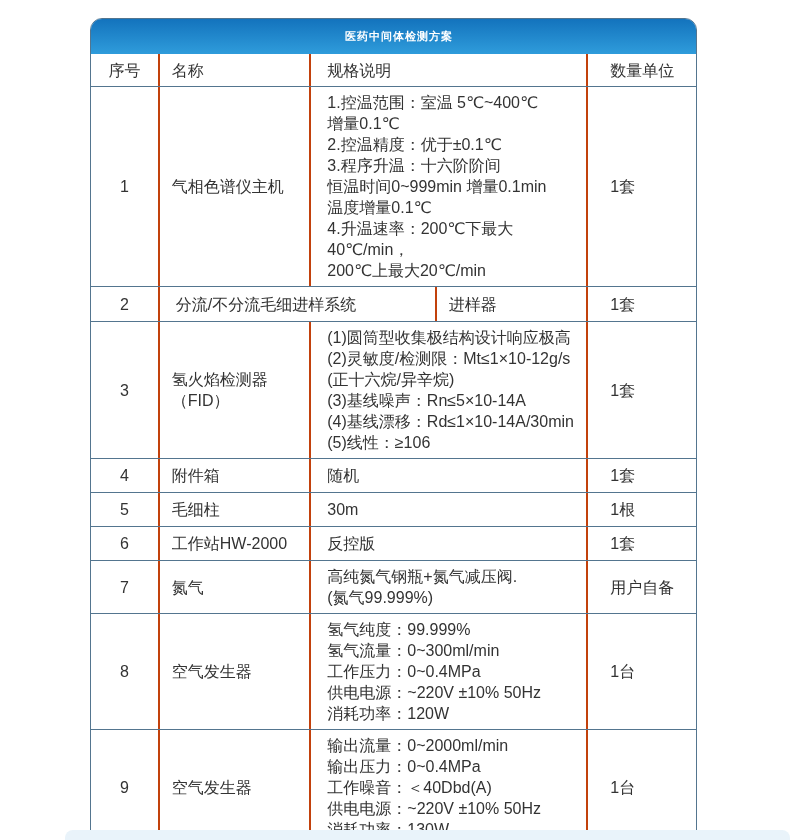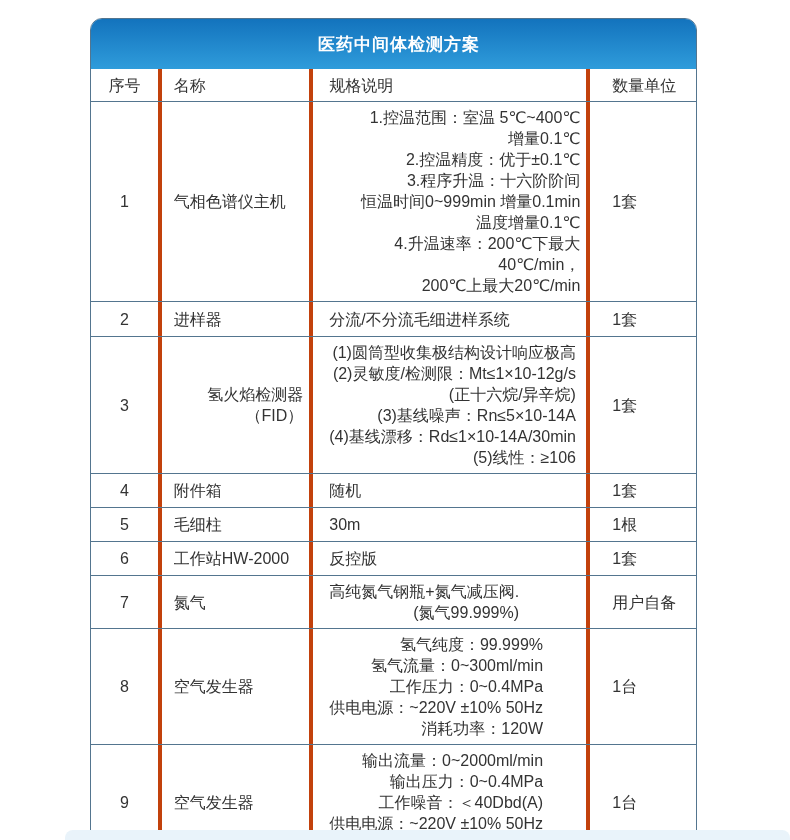--- a/index.html
+++ b/index.html
@@ -14,44 +14,44 @@
   .table-card {
     position: absolute;
     left: 90px; top: 18px;
     width: 607px;
     border: 1px solid #53758f;
     border-radius: 12px;
     overflow: hidden;
     background: #ffffff;
   }
   .title-bar {
-    height: 50px;
+    height: 35px;
     background: linear-gradient(to bottom, #1373bd, #2f9cdb);
     color: #ffffff;
-    font-size: 17px;
+    font-size: 11px;
     font-weight: bold;
     display: flex;
     align-items: center;
     justify-content: center;
     letter-spacing: 1px;
     padding-left: 11px;
   }
   .tr {
     display: flex;
     border-top: 1px solid #53758f;
     align-items: stretch;
   }
   .td {
     display: flex;
     align-items: center;
     font-size: 16px;
     line-height: 21px;
     padding: 5px 6px;
   }
-  .td + .td { border-left: 4px solid #c2410c; text-align: right; }
+  .td + .td { border-left: 2px solid #c2410c; }
   .col-no   { width: 67px; justify-content: center; text-align: center; }
   .col-name { width: 152px; padding-left: 12px; }
   .col-spec { width: 278px; padding-left: 16px; }
   .col-qty  { width: 110px; padding-left: 22px; }
   .spec-text { white-space: pre-line; }
   .tr-header { min-height: 32px; }
   .tr-r0 { min-height: 167px; }
   .tr-r1 { min-height: 35px; }
   .tr-r2 { min-height: 134px; }
   .tr-r3 { min-height: 34px; }
@@ -93,24 +93,24 @@
 恒温时间0~999min 增量0.1min
 温度增量0.1℃
 4.升温速率：200℃下最大40℃/min，
 200℃上最大20℃/min</div>
       </div>
     <div class="td col-qty">1套</div>
   </div>
 
   <div class="tr tr-r1">
     <div class="td col-no">2</div>
-    <div class="td col-name">进样器</div>
     <div class="td col-spec">
         <div class="spec-text">分流/不分流毛细进样系统</div>
       </div>
+    <div class="td col-name">进样器</div>
     <div class="td col-qty">1套</div>
   </div>
 
   <div class="tr tr-r2">
     <div class="td col-no">3</div>
     <div class="td col-name">氢火焰检测器（FID）</div>
     <div class="td col-spec">
         <div class="spec-text">(1)圆筒型收集极结构设计响应极高
 (2)灵敏度/检测限：Mt≤1×10-12g/s
 (正十六烷/异辛烷)

